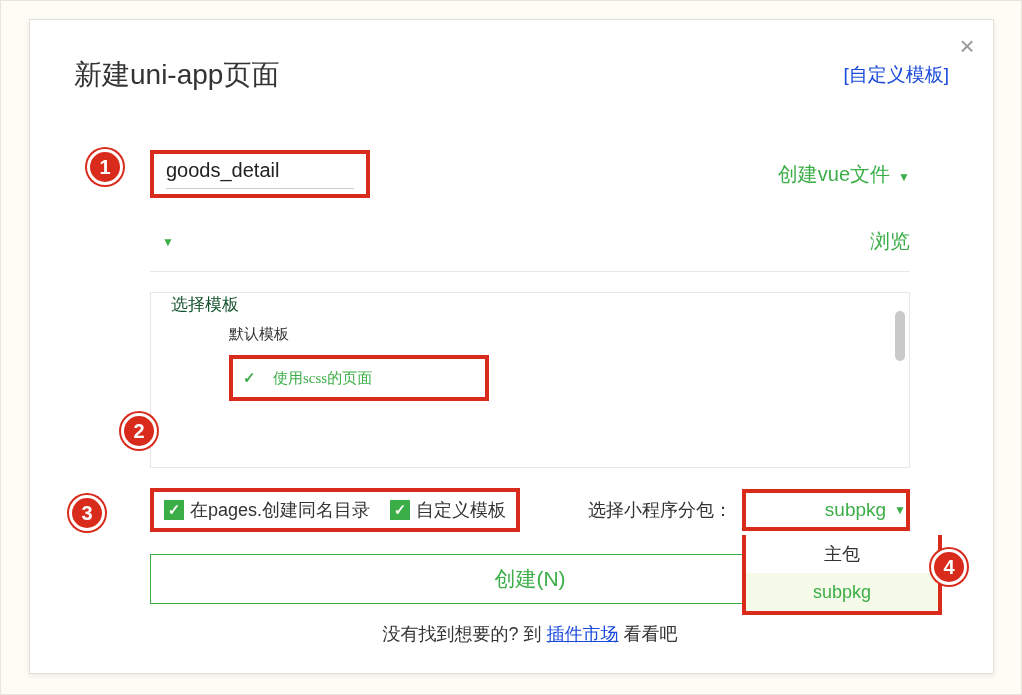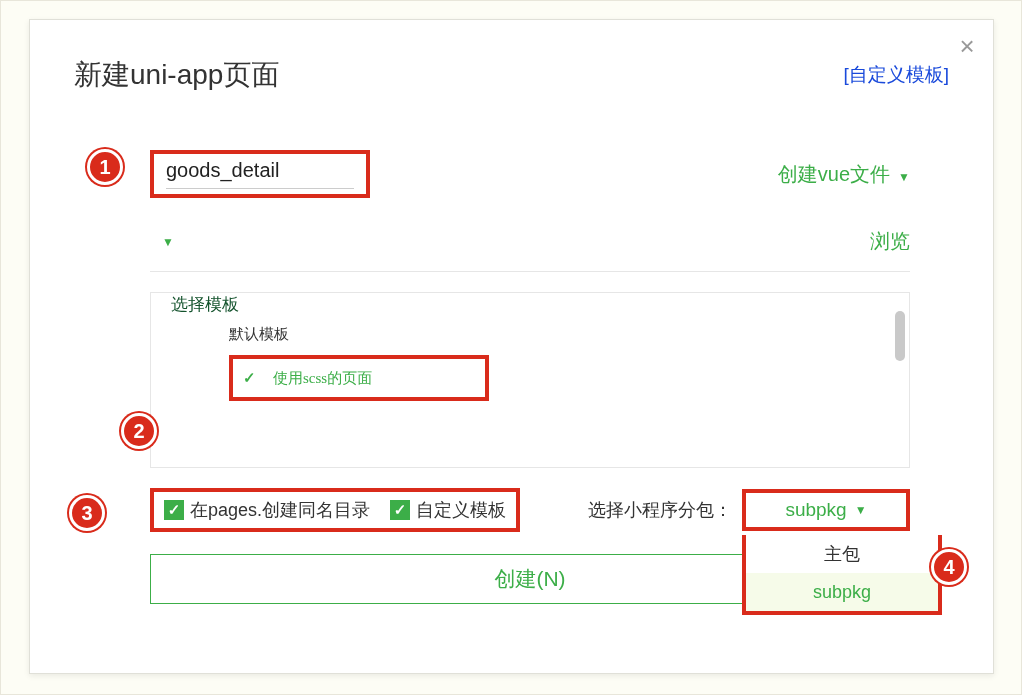--- a/index.html
+++ b/index.html
@@ -111,21 +111,21 @@
   .cb{
     width:20px; height:20px; background:#3cae48; color:#fff;
     display:inline-flex; align-items:center; justify-content:center;
     font-size:15px; font-weight:bold; margin-right:6px;
   }
   .cb-item{ display:inline-flex; align-items:center; }
 
   .pkg-label{ margin-left:auto; margin-right:10px; }
   .pkg-dd{
     border:4px solid #d92b1b; width:168px; height:42px;
-    display:flex; align-items:center; justify-content:center;
+    display:flex; align-items:center; justify-content:flex-end;
     color:#3cae48; font-size:19px;
     position:relative;
   }
   .pkg-popup{
     position:absolute; top:42px; left:-4px;
     width:200px; border:4px solid #d92b1b; border-top:none;
     background:#fff;
   }
   .pkg-popup .opt{
     height:38px; display:flex; align-items:center; justify-content:center;
@@ -213,20 +213,23 @@
           <span class="dd-arrow">▼</span>
         <div class="pkg-popup">
           <div class="opt">主包</div>
           <div class="opt sel">subpkg</div>
         </div>
       </div>
     </div>
 
     <div class="create-btn">创建(N)</div>
 
+    <div class="footer">
+      <span>没有找到想要的? 到 </span><span class="link">插件市场</span><span> 看看吧</span>
+    </div>
 
   </div>
 </div>
 
 <div class="badge" style="left:86px; top:148px">1</div>
 <div class="badge" style="left:120px; top:412px">2</div>
 <div class="badge" style="left:68px;  top:494px">3</div>
 <div class="badge" style="left:930px; top:548px">4</div>
 
 </body></html>

